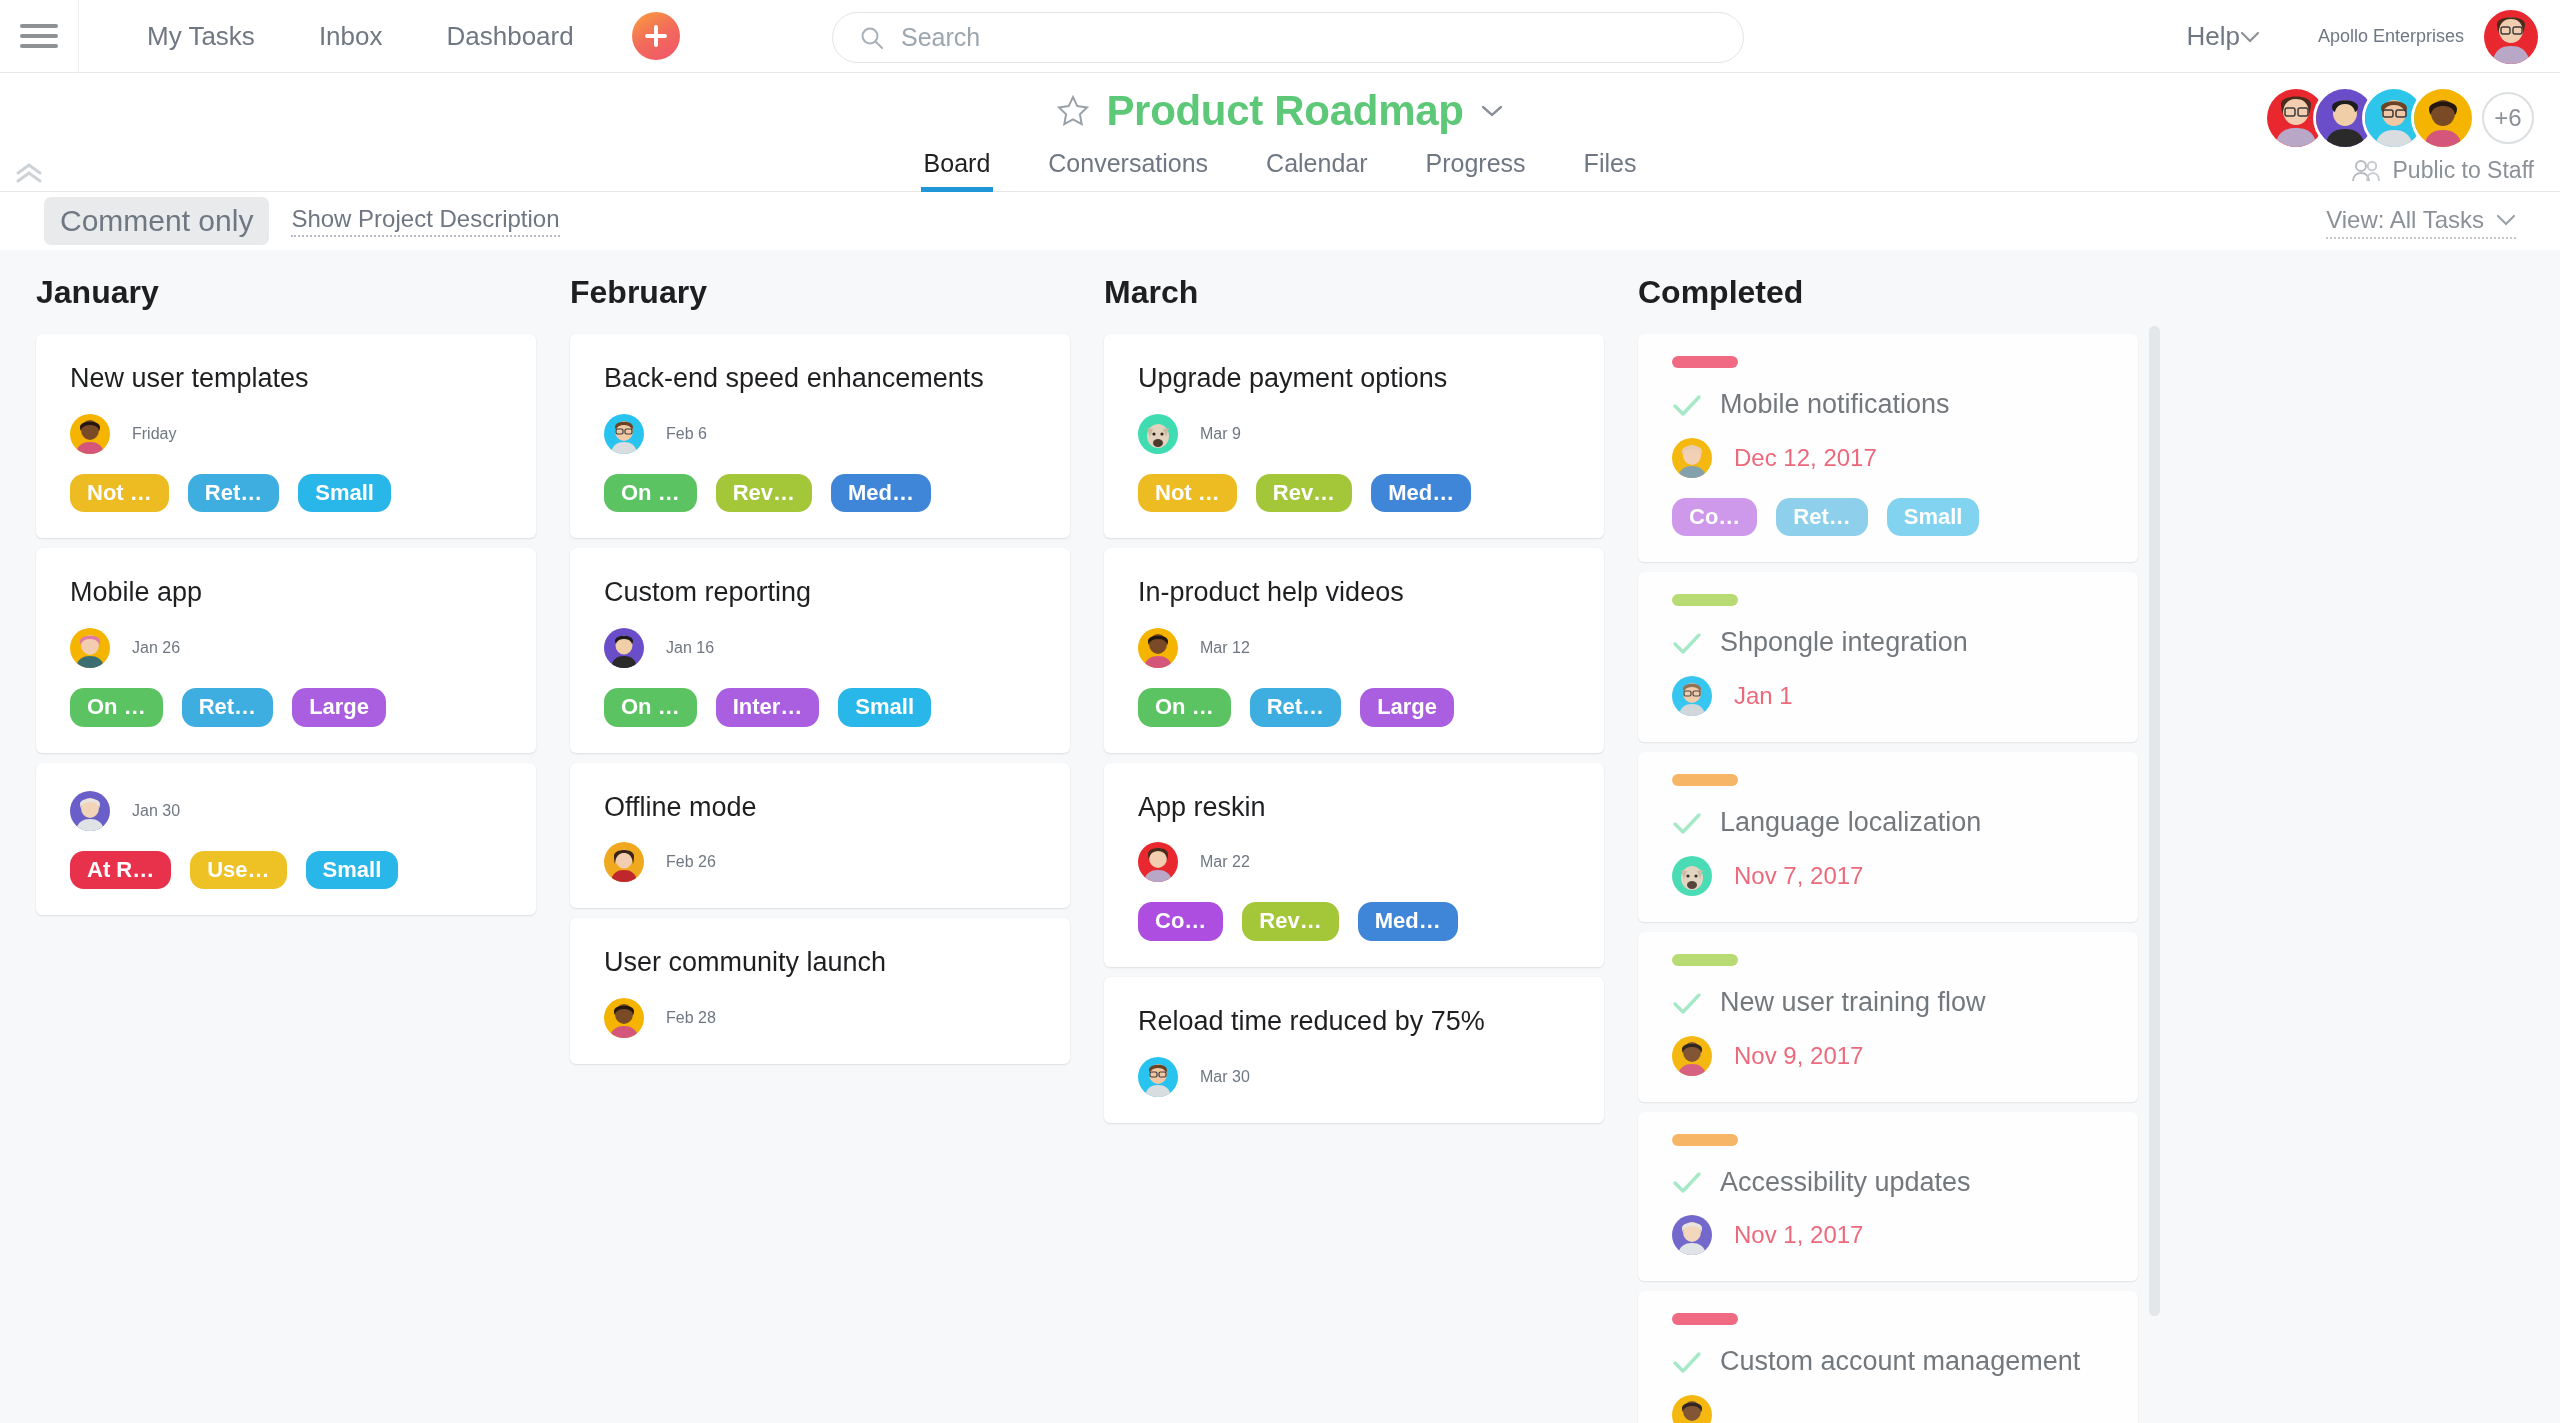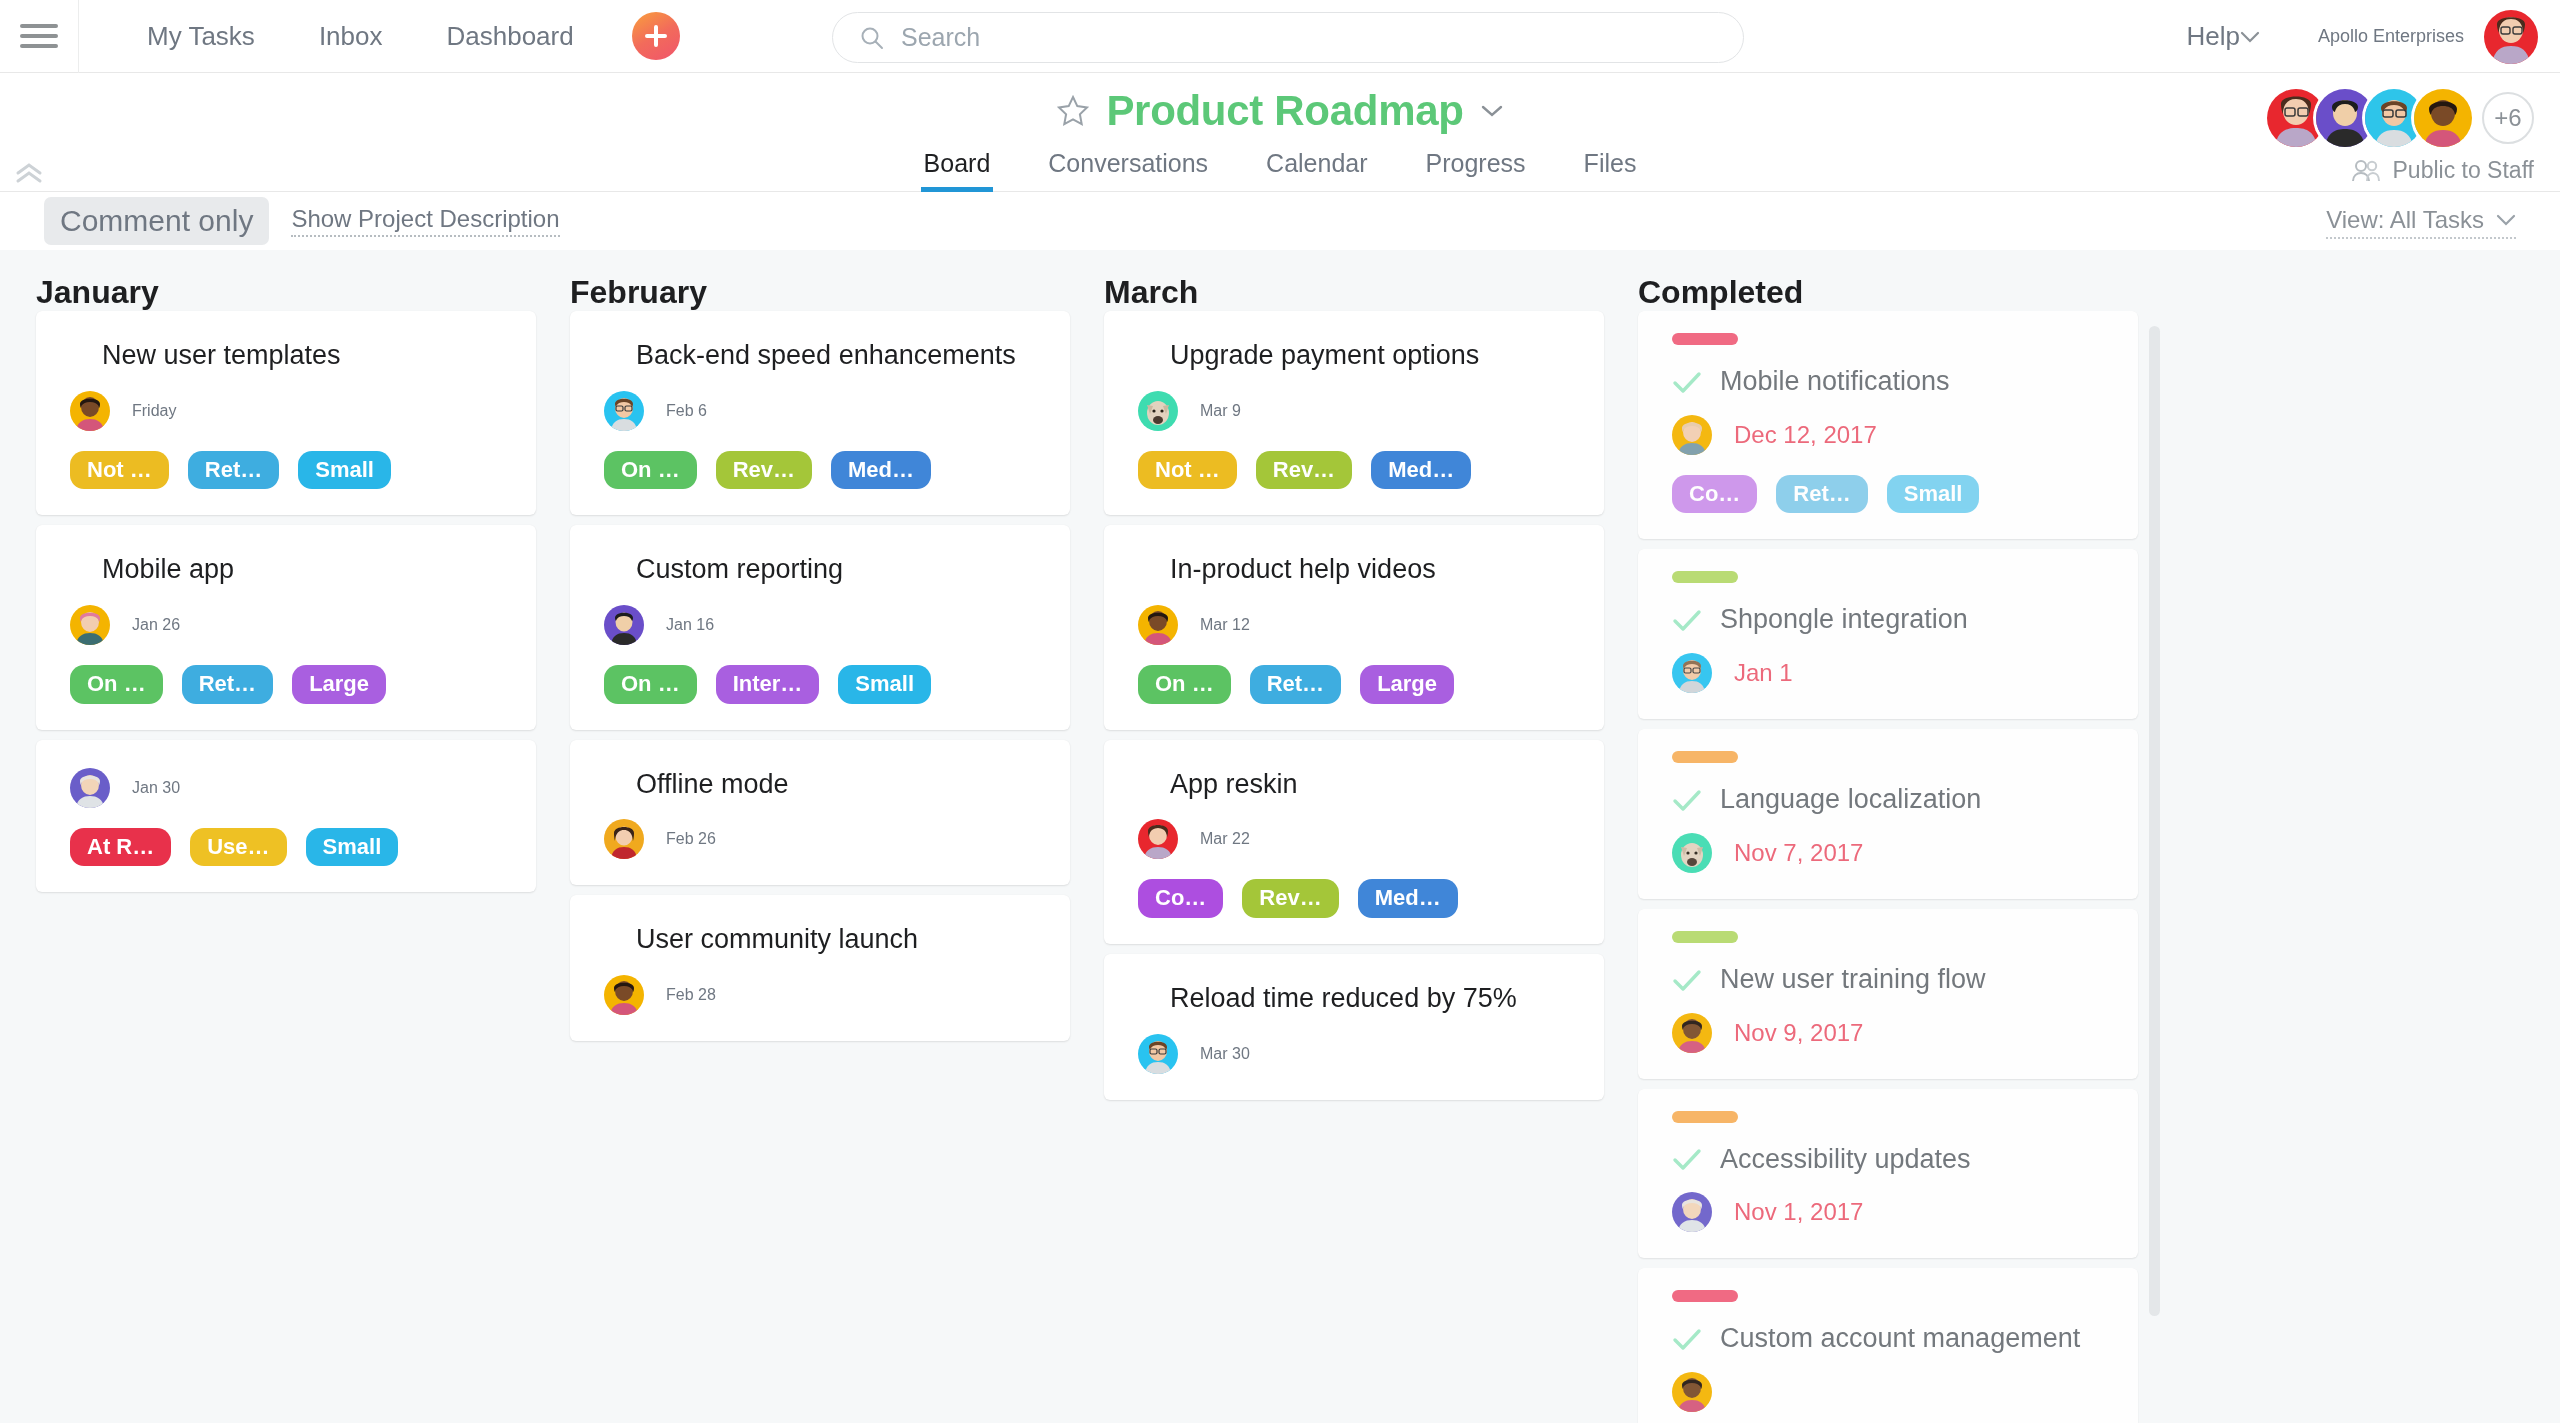--- a/index.html
+++ b/index.html
@@ -146,32 +146,32 @@
 
   
   .board {
     position: absolute; top: 250px; left: 0; right: 0; bottom: 0;
     background: #f6f8f9;
     display: flex; padding-left: 36px; gap: 34px;
   }
   .column { width: 500px; flex: none; position: relative; }
   .col-title {
     font-size: 32px; font-weight: bold; color: #1e1f21;
-    margin-top: 24px;
+    margin-bottom: 23px; margin-top: 24px;
   }
   .col-cards { display: flex; flex-direction: column; gap: 10px; }
 
   .card {
     background: #fff; border-radius: 6px;
     box-shadow: 0 1px 2px rgba(0,0,0,0.10), 0 0 1px rgba(0,0,0,0.06);
     padding: 28px 34px 26px 34px;
     cursor: pointer;
   }
   .card-title {
-    font-size: 27px; color: #1e1f21; margin-bottom: 18px; line-height: 1.25; margin-left: 32px;
+    font-size: 27px; color: #1e1f21; margin-bottom: 18px; line-height: 1.25;
   }
   .card-meta { display: flex; align-items: center; gap: 22px; }
   .card-meta .av { width: 40px; height: 40px; }
   .card-date { font-size: 16px; color: #6f7782; }
   .tags { display: flex; gap: 19px; margin-top: 20px; }
   .tag {
     border-radius: 14px; padding: 5px 17px 6px 17px;
     font-size: 22px; font-weight: bold; color: #fff;
     line-height: 1.25; white-space: nowrap;
   }

